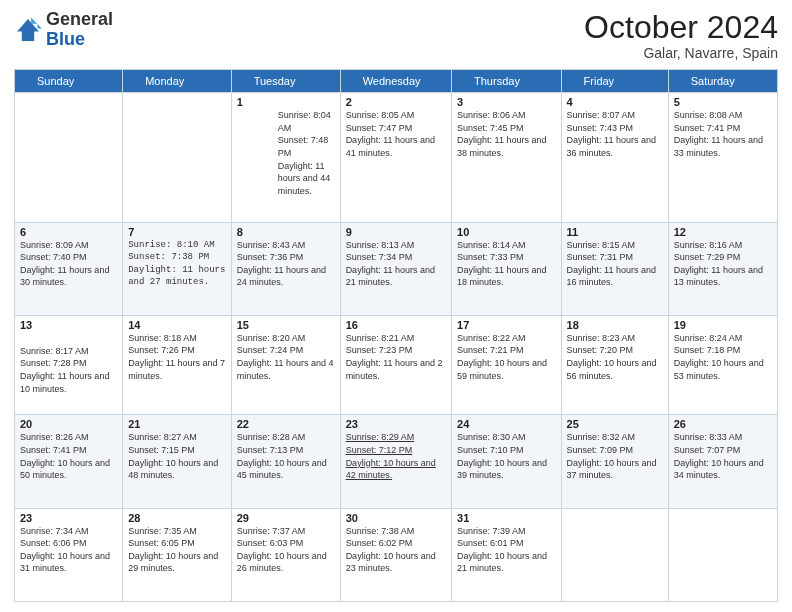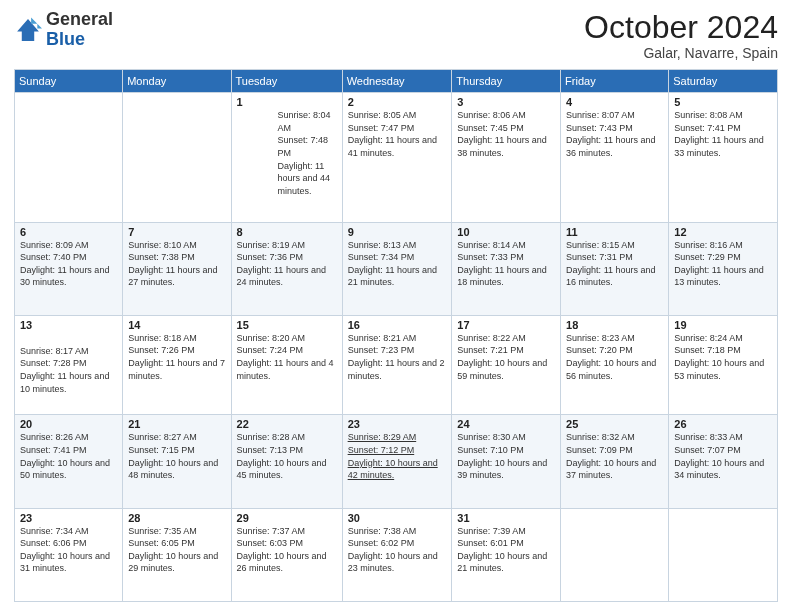--- a/index.html
+++ b/index.html
@@ -57,21 +57,21 @@
     .calendar {
       width: 100%;
       border-collapse: collapse;
       flex: 1;
       font-size: 10px;
     }
     .calendar th {
       background: #2a6db5;
       color: white;
       text-align: left;
-      padding: 5px 4px;
+      padding: 5px 22px;
       font-size: 11px;
       font-weight: normal;
       border: 1px solid #c8d4e0;
     }
     .calendar td {
       vertical-align: top;
       border: 1px solid #c8d4e0;
       padding: 3px 5px;
       width: 113px;
       height: 78px;
@@ -166,27 +166,27 @@
         </tr>
         <tr>
           <td>
             <span class="day-num">6</span>
             <div class="day-info" style="white-space: pre-line;">Sunrise: 8:09 AM
 Sunset: 7:40 PM
 Daylight: 11 hours and 30 minutes.</div>
           </td>
           <td>
             <span class="day-num">7</span>
-            <div class="day-info" style="white-space: pre-line;">Sunrise: 8:10 AM
+            <div class="day-info" style="white-space: pre-line; font-family: Liberation Mono, monospace;">Sunrise: 8:10 AM
 Sunset: 7:38 PM
 Daylight: 11 hours and 27 minutes.</div>
           </td>
           <td>
             <span class="day-num">8</span>
-            <div class="day-info" style="white-space: pre-line;">Sunrise: 8:19 AM
+            <div class="day-info" style="white-space: pre-line;">Sunrise: 8:43 AM
 Sunset: 7:36 PM
 Daylight: 11 hours and 24 minutes.</div>
           </td>
           <td>
             <span class="day-num">9</span>
             <div class="day-info" style="white-space: pre-line;">Sunrise: 8:13 AM
 Sunset: 7:34 PM
 Daylight: 11 hours and 21 minutes.</div>
           </td>
           <td>

